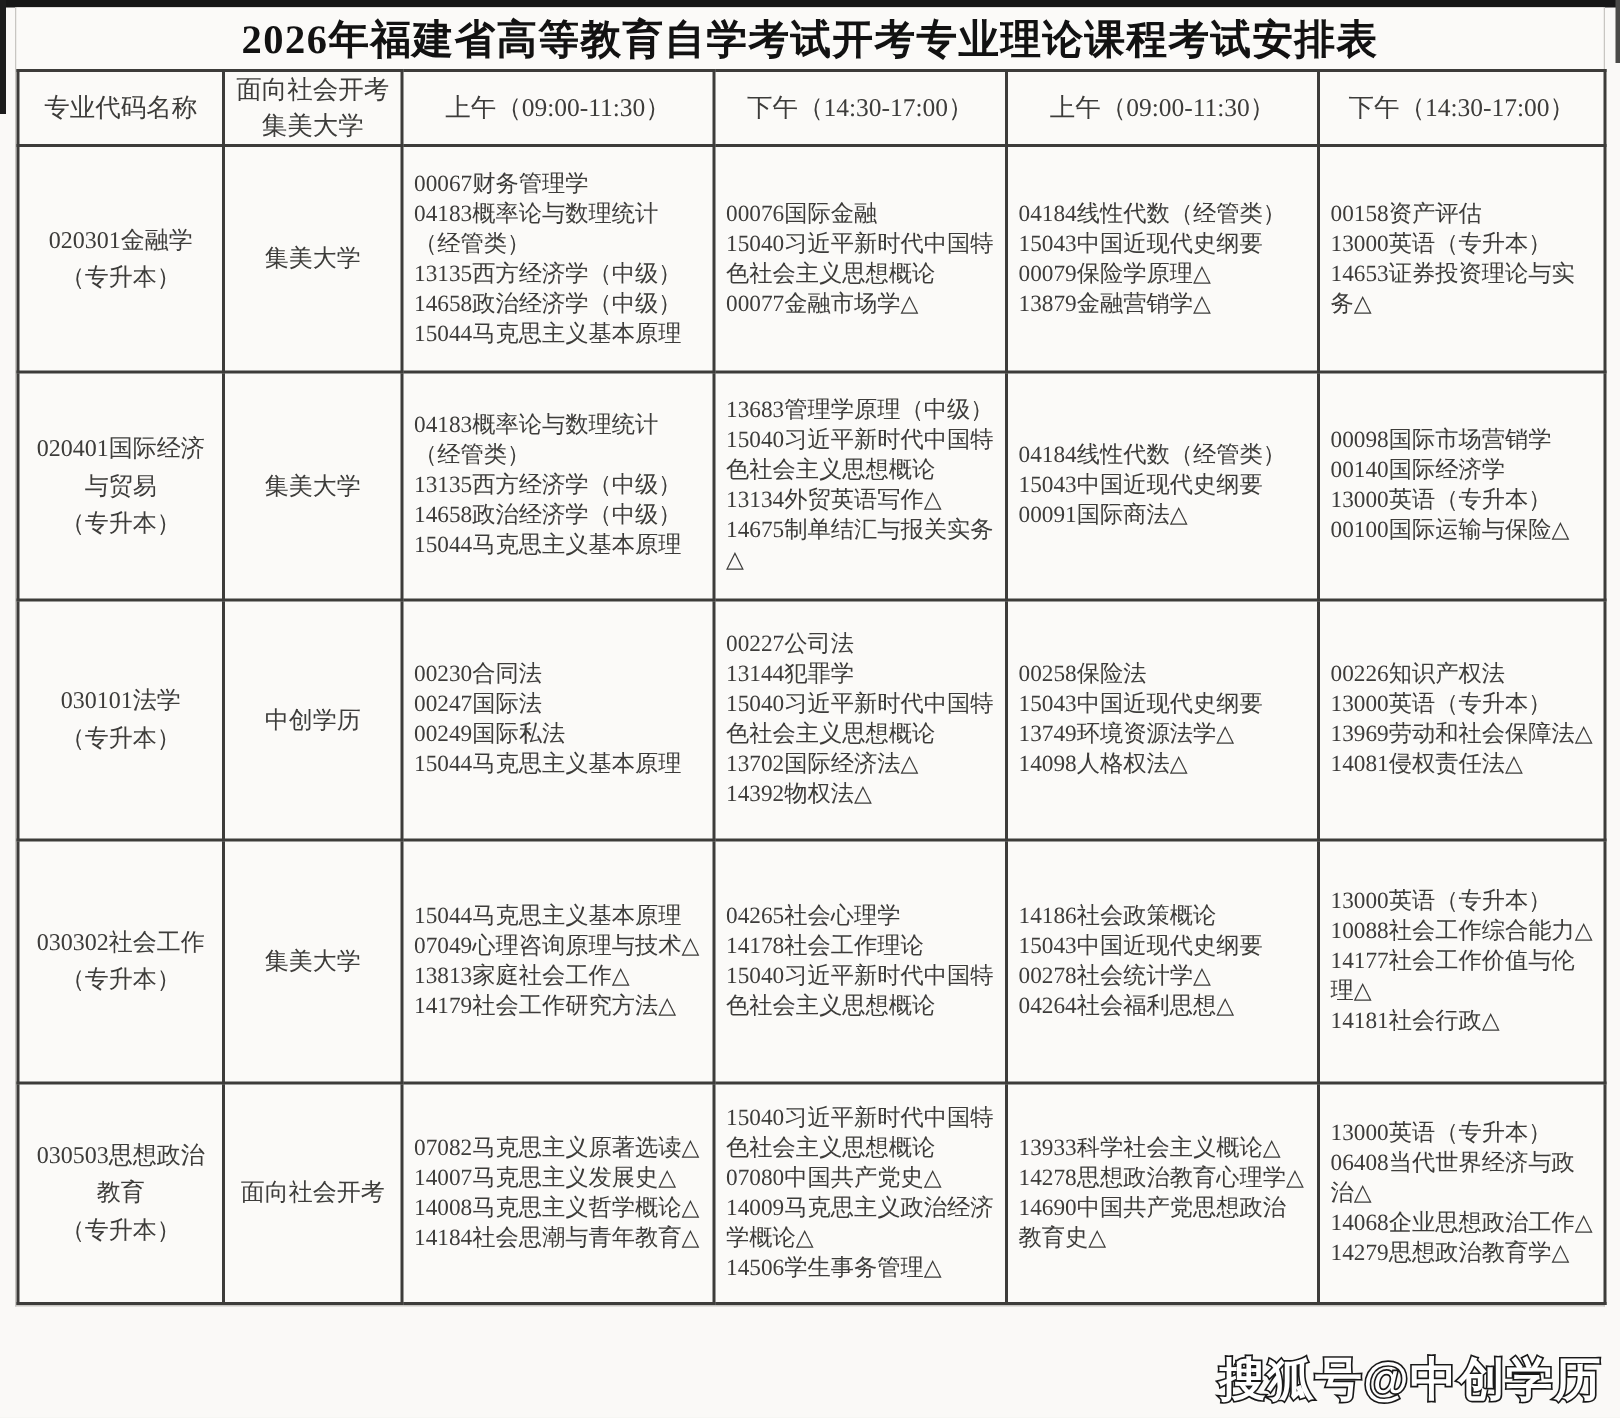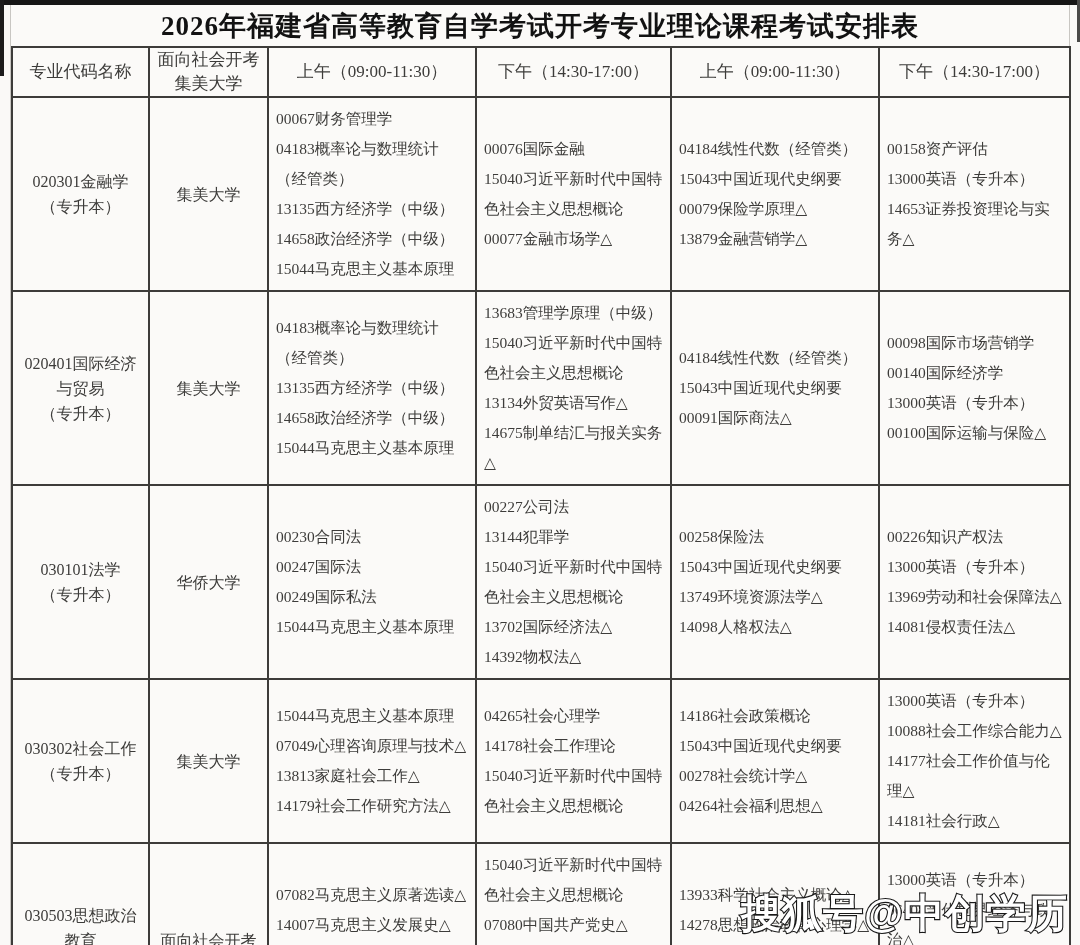--- a/index.html
+++ b/index.html
@@ -87,29 +87,29 @@
   .c-major, .c-school {
     text-align: center;
     font-size: 16px;
     line-height: 25px;
     white-space: pre-line;
     padding: 2px 4px;
   }
   .c-courses {
     text-align: left;
     font-size: 15.5px;
-    line-height: 30px;
+    line-height: 20px;
     white-space: pre-line;
     padding: 6px 6px 6px 7px;
   }
   .watermark {
     position: absolute;
     right: 12px;
     bottom: 4px;
-    font-size: 40px;
+    font-size: 31px;
     font-weight: bold;
     font-family: "Liberation Sans", "DejaVu Sans", sans-serif;
     color: #ffffff;
     -webkit-text-stroke: 2.2px #1a1a1a;
     paint-order: stroke fill;
     letter-spacing: 1px;
     text-shadow: 0 0 1px #1a1a1a;
   }
 </style>
 </head>
@@ -181,21 +181,21 @@
 00091国际商法△</td>
           <td class="c-courses">00098国际市场营销学
 00140国际经济学
 13000英语（专升本）
 00100国际运输与保险△</td>
         </tr>
 
         <tr class="dr3">
           <td class="c-major">030101法学
 （专升本）</td>
-          <td class="c-school">华侨大学</td>
+          <td class="c-school">中创学历</td>
           <td class="c-courses">00230合同法
 00247国际法
 00249国际私法
 15044马克思主义基本原理</td>
           <td class="c-courses">00227公司法
 13144犯罪学
 15040习近平新时代中国特色社会主义思想概论
 13702国际经济法△
 14392物权法△</td>
           <td class="c-courses">00258保险法

